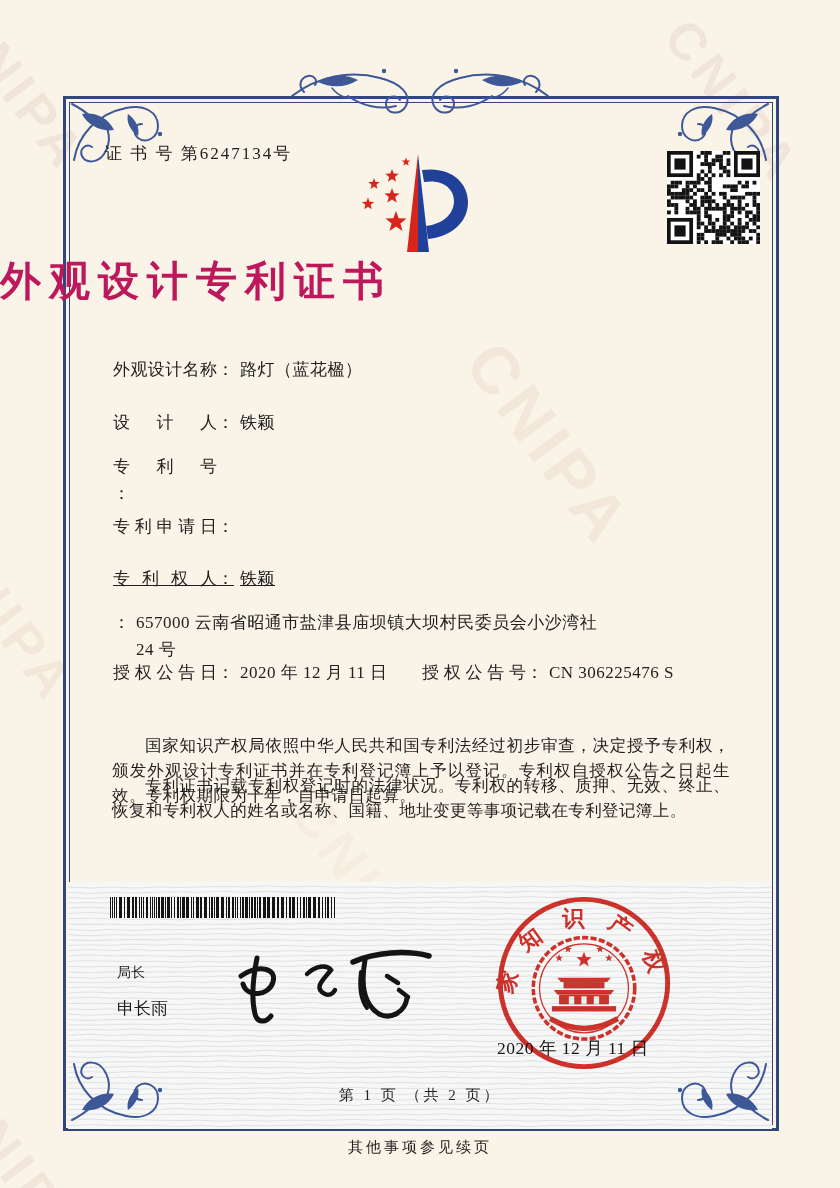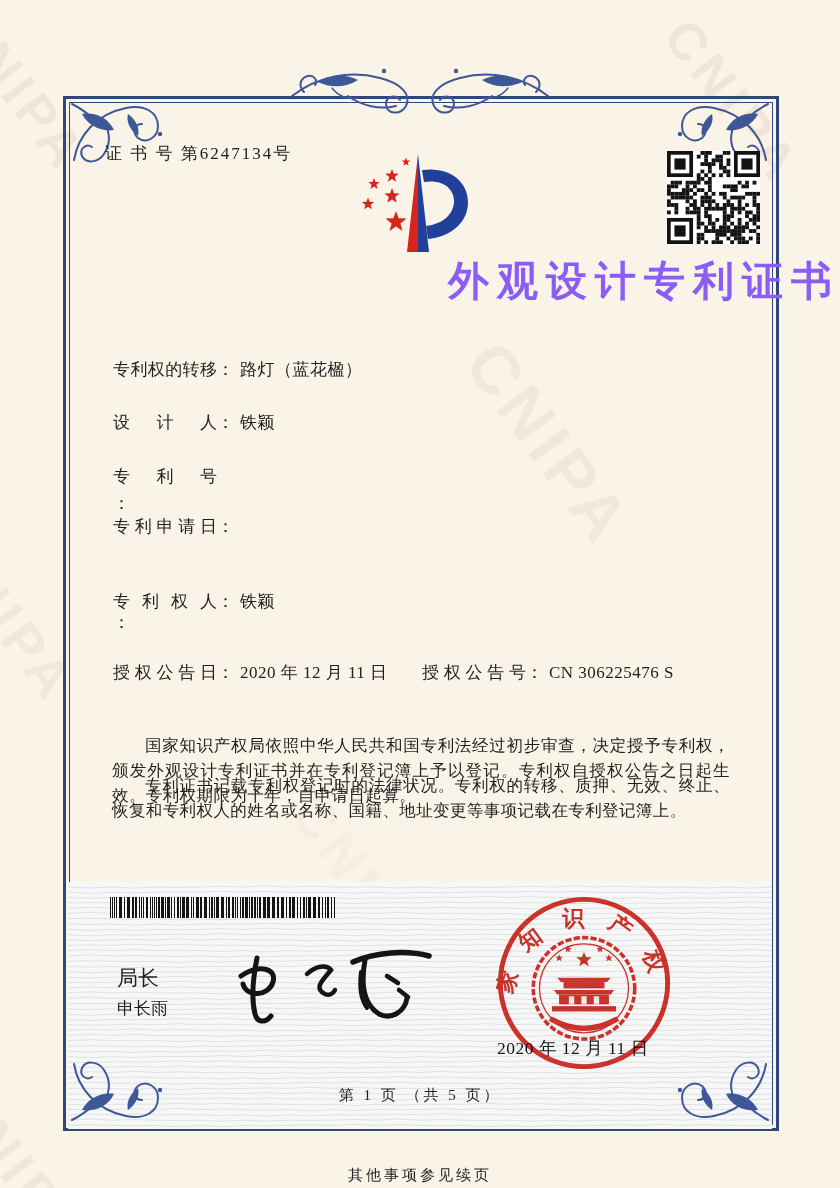--- a/index.html
+++ b/index.html
@@ -12,36 +12,36 @@
   
   .frame{position:absolute;left:63px;top:96px;width:710px;height:1029px;
          border:3px solid #2f477b;}
   .frame-inner{position:absolute;left:3px;top:3px;right:3px;bottom:3px;border:1px solid #2f477b;}
   
   .band{position:absolute;left:68px;top:882px;width:704px;height:247px;background:#f7f8f6;}
   
   .certno{position:absolute;left:105px;top:142px;font-size:17px;letter-spacing:2px;}
   .logo{position:absolute;left:352px;top:146px;}
   .qr{position:absolute;left:667px;top:151px;background:#fff;}
-  .title{position:absolute;left:0;top:254px;width:840px;text-align:right;
-         font-size:41px;font-weight:700;letter-spacing:8px;color:#8b5cf6;}
+  .title{position:absolute;left:0;top:254px;width:840px;text-align:left;
+         font-size:41px;font-weight:700;letter-spacing:8px;color:#be185d;}
   
   .frow{position:absolute;left:113px;font-size:17px;display:flex;line-height:27px;}
   .flabel{width:104px;display:inline-block;text-align:justify;text-align-last:justify;}
   .fcolon{margin-right:6px;}
   .fvalue{display:inline-block;max-width:480px;letter-spacing:0.5px;}
   
   .para{position:absolute;left:112px;width:618px;font-size:16.5px;line-height:25px;
         text-align:justify;text-indent:2em;letter-spacing:0.4px;}
   
-  .sig-title{position:absolute;left:117px;top:964px;font-size:21px;font-family:"Liberation Sans","DejaVu Sans",sans-serif;}
+  .sig-title{position:absolute;left:117px;top:964px;font-size:14px;font-family:"Liberation Sans","DejaVu Sans",sans-serif;}
   .sig-name{position:absolute;left:117px;top:997px;font-size:17px;font-family:"Liberation Sans","DejaVu Sans",sans-serif;}
   .seal-date{position:absolute;left:497px;top:1036px;width:180px;font-size:17.5px;color:#161616;letter-spacing:0.5px;}
   .page-info{position:absolute;left:0;top:1086px;width:840px;text-align:center;font-size:15px;letter-spacing:3px;}
-  .cont-note{position:absolute;left:0;top:1138px;width:840px;text-align:center;font-size:15px;letter-spacing:3px;margin-top:28px;}
+  .cont-note{position:absolute;left:0;top:1138px;width:840px;text-align:center;font-size:15px;letter-spacing:3px;}
   svg{display:block;}
   .seal-wrap{position:absolute;left:495px;top:894px;mix-blend-mode:multiply;}
 </style>
 </head>
 <body>
 
 <div class="wm" style="left:-14px;top:-4px;font-size:52px;transform:rotate(53deg);opacity:.16;">CNIPA</div>
 <div class="wm" style="left:700px;top:8px;font-size:52px;transform:rotate(53deg);opacity:.16;">CNIPA</div>
 <div class="wm" style="left:512px;top:328px;font-size:66px;transform:rotate(54deg);opacity:.13;">CNIPA</div>
 <div class="wm" style="left:-26px;top:520px;font-size:54px;transform:rotate(54deg);opacity:.13;">CNIPA</div>
@@ -391,44 +391,45 @@
       <rect x="74.4" y="7.44" width="11.16" height="11.16" fill="#131313"></rect>
       <rect x="0" y="66.96000000000001" width="26.040000000000003" height="26.040000000000003" fill="#131313"></rect>
       <rect x="3.72" y="70.68" width="18.6" height="18.6" fill="#fff"></rect>
       <rect x="7.44" y="74.4" width="11.16" height="11.16" fill="#131313"></rect>
     </svg>
 </div>
 
 <div class="title">外观设计专利证书</div>
 
 <div class="frow" style="top:356px;">
-  <span class="flabel">专利权的转移</span>
+  <span class="flabel">外观设计名称</span>
     <span class="fcolon">：</span>
   <span class="fvalue">路灯（蓝花楹）</span>
 </div>
 <div class="frow" style="top:409px;">
   <span class="flabel">设计人</span>
     <span class="fcolon">：</span>
   <span class="fvalue">铁颖</span>
 </div>
-<div class="frow" style="top:463px;flex-direction:column;">
+<div class="frow" style="top:453px;flex-direction:column;">
   <span class="flabel">专利号</span>
     <span class="fcolon">：</span>
 </div>
 <div class="frow" style="top:513px;">
   <span class="flabel">专利申请日</span>
     <span class="fcolon">：</span>
 </div>
-<div class="frow" style="top:588px;">
+<div class="frow" style="top:565px;text-decoration:underline;">
   <span class="flabel">专利权人</span>
     <span class="fcolon">：</span>
   <span class="fvalue">铁颖</span>
 </div>
 <div class="frow" style="top:609px;">
     <span class="fcolon">：</span>
+  <span class="fvalue" style="width:478px;">657000 云南省昭通市盐津县庙坝镇大坝村民委员会小沙湾社 24 号</span>
 </div>
 
 <div class="frow" style="top:659px;">
   <span class="flabel">授权公告日</span>
     <span class="fcolon">：</span>
   <span class="fvalue">2020 年 12 月 11 日</span>
 </div>
 <div class="frow" style="top:659px;left:422px;">
   <span class="flabel">授权公告号</span>
     <span class="fcolon">：</span>
@@ -551,14 +552,14 @@
       <rect x="72" y="113" width="56" height="11" stroke="none"></rect>
       <rect x="83" y="115" width="6" height="9" fill="#f7f8f6" stroke="none"></rect>
       <rect x="97" y="115" width="6" height="9" fill="#f7f8f6" stroke="none"></rect>
       <rect x="111" y="115" width="6" height="9" fill="#f7f8f6" stroke="none"></rect>
       <rect x="64" y="126" width="72" height="6" stroke="none"></rect>
       <path d="M62,140 Q100,162 138,140" fill="none" stroke-width="6"></path>
     </g>
   </svg>
 </div>
 
-<div class="page-info">第 1 页 （共 5 页）</div>
+<div class="page-info">第 1 页 （共 2 页）</div>
 <div class="cont-note">其他事项参见续页</div>
 
 </body></html>

